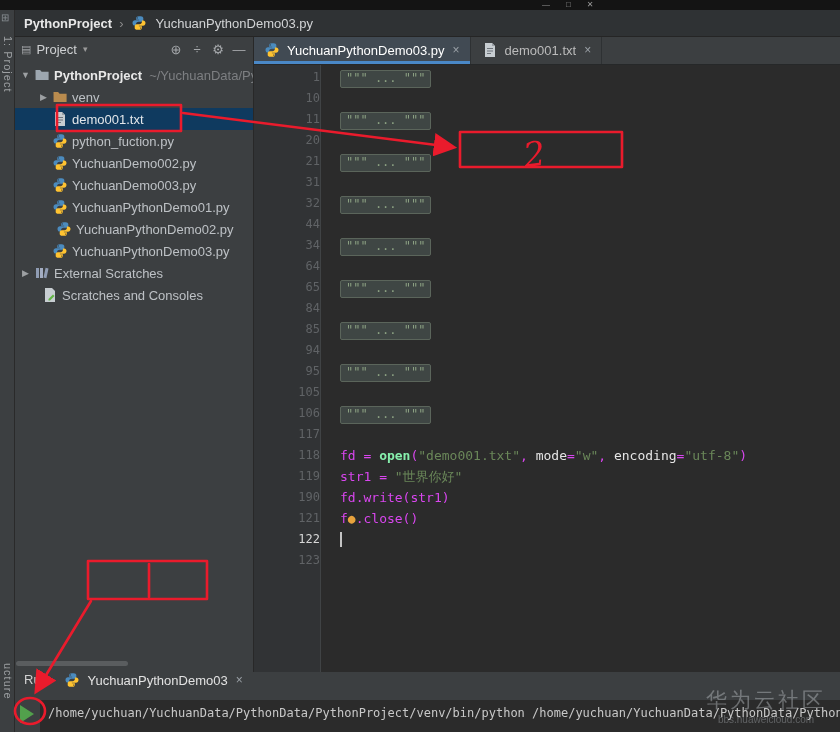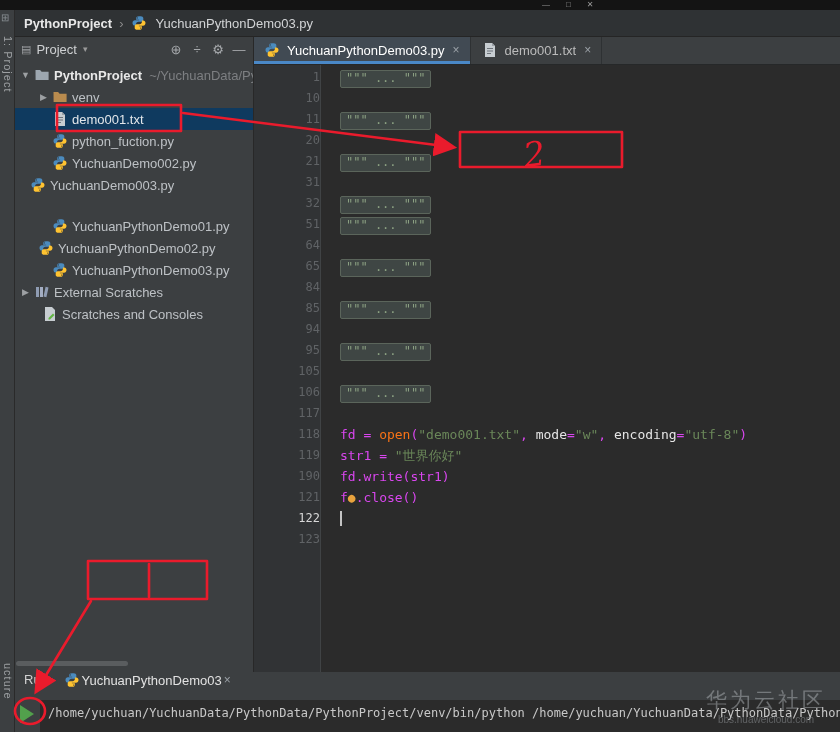--- a/index.html
+++ b/index.html
@@ -55,32 +55,32 @@
   .ed-tab.active{background:#414a53;color:#fff;box-shadow:inset 0 -3px 0 #4A88C7;}
   .tab-close{color:#9aa0a6;font-size:12px;margin-left:2px;}
   .editor{position:relative;height:608px;overflow:hidden;font-family:"DejaVu Sans Mono",monospace;font-size:13px;}
   .gutter-bg{position:absolute;left:0;top:0;bottom:0;width:67px;background:#313335;border-right:1px solid #404345;}
   .ed-rows{position:relative;padding-top:2px;}
   .ed-row{height:21px;line-height:21px;display:flex;}
   .gut{width:67px;flex:0 0 67px;text-align:right;padding-right:14px;color:#606366;font-size:12px;}
   .ed-row.current .gut{color:#d8d8d8;}
   .code{padding-left:6px;white-space:pre;color:#A9B7C6;}
   .tk-d{color:#d946ef;}
-  .tk-fn{color:#f97316;}
+  .tk-fn{color:#86efac;font-weight:bold;}
   .tk-s{color:#6A8759;}
   .tk-p{color:#e5e5e5;}
   .tk-dot{color:#E8A33D;}
   .fold-chip{display:inline-flex;align-items:center;background:#3f4644;border:1px solid #5b655b;
     color:#8ba082;border-radius:2px;padding:0 5px;height:16px;font-size:12px;vertical-align:middle;}
   .caret{display:inline-block;width:2px;height:15px;background:#c4c4c4;vertical-align:middle;margin-top:-3px;}
 
   
   .run-panel{position:absolute;left:14px;top:672px;width:826px;height:60px;background:#3c3f41;z-index:2;}
   .run-header{height:28px;display:flex;align-items:flex-start;padding-left:10px;font-size:13px;color:#d0d0d0;gap:12px;}
-  .run-tab{display:flex;align-items:center;color:#e2e2e2;}
+  .run-tab{display:flex;align-items:center;gap:6px;color:#e2e2e2;}
   .run-body{height:32px;display:flex;}
   .run-toolbar{width:26px;display:flex;justify-content:center;padding-top:5px;}
   .play{width:0;height:0;border-left:14px solid #52A04C;border-top:9px solid transparent;border-bottom:9px solid transparent;}
   .console{flex:1;background:#2b2b2b;font-family:"DejaVu Sans Mono",monospace;font-size:12px;color:#c8c8c8;
     padding:6px 8px;white-space:nowrap;overflow:hidden;}
 
   
   .watermark{position:absolute;right:14px;bottom:7px;text-align:center;z-index:8;pointer-events:none;}
   .wm1{font-size:21px;color:rgba(195,200,205,0.42);letter-spacing:3px;}
   .wm2{font-size:10px;color:rgba(195,200,205,0.35);}
@@ -185,45 +185,45 @@
           <span class="ticon">
             <svg width="16" height="16" viewBox="0 0 16 16">
               <path fill="#4B8BBE" d="M7.9 1.2c-1.6 0-2.8.7-2.8 1.9v1.6h3v.6H3.9c-1.3 0-2.4 1-2.4 2.6s1 2.6 2.3 2.6h1.3V8.9c0-1.2 1-2.2 2.3-2.2h2.9c1.1 0 2-.9 2-2V3.1c0-1.1-1.1-1.9-2.5-1.9H7.9z"></path>
               <circle fill="#2b2b2b" cx="6.2" cy="2.9" r=".6"></circle>
               <path fill="#FFC331" d="M8.1 14.8c1.6 0 2.8-.7 2.8-1.9v-1.6h-3v-.6h4.2c1.3 0 2.4-1 2.4-2.6s-1-2.6-2.3-2.6h-1.3v1.6c0 1.2-1 2.2-2.3 2.2H5.7c-1.1 0-2 .9-2 2v1.6c0 1.1 1.1 1.9 2.5 1.9h1.9z"></path>
               <circle fill="#2b2b2b" cx="9.8" cy="13.1" r=".6"></circle>
             </svg>
           </span>
           <span class="tlabel">YuchuanDemo002.py</span>
         </div>
-        <div class="tree-row" style="">
+        <div class="tree-row" style="padding-left: 22px;">
           <span class="arrow"></span>
           <span class="ticon">
             <svg width="16" height="16" viewBox="0 0 16 16">
               <path fill="#4B8BBE" d="M7.9 1.2c-1.6 0-2.8.7-2.8 1.9v1.6h3v.6H3.9c-1.3 0-2.4 1-2.4 2.6s1 2.6 2.3 2.6h1.3V8.9c0-1.2 1-2.2 2.3-2.2h2.9c1.1 0 2-.9 2-2V3.1c0-1.1-1.1-1.9-2.5-1.9H7.9z"></path>
               <circle fill="#2b2b2b" cx="6.2" cy="2.9" r=".6"></circle>
               <path fill="#FFC331" d="M8.1 14.8c1.6 0 2.8-.7 2.8-1.9v-1.6h-3v-.6h4.2c1.3 0 2.4-1 2.4-2.6s-1-2.6-2.3-2.6h-1.3v1.6c0 1.2-1 2.2-2.3 2.2H5.7c-1.1 0-2 .9-2 2v1.6c0 1.1 1.1 1.9 2.5 1.9h1.9z"></path>
               <circle fill="#2b2b2b" cx="9.8" cy="13.1" r=".6"></circle>
             </svg>
           </span>
           <span class="tlabel">YuchuanDemo003.py</span>
         </div>
-        <div class="tree-row" style="padding-left: 22px; margin-top: 19px;">
+        <div class="tree-row" style="padding-left: 22px;">
           <span class="arrow"></span>
           <span class="ticon">
             <svg width="16" height="16" viewBox="0 0 16 16">
               <path fill="#4B8BBE" d="M7.9 1.2c-1.6 0-2.8.7-2.8 1.9v1.6h3v.6H3.9c-1.3 0-2.4 1-2.4 2.6s1 2.6 2.3 2.6h1.3V8.9c0-1.2 1-2.2 2.3-2.2h2.9c1.1 0 2-.9 2-2V3.1c0-1.1-1.1-1.9-2.5-1.9H7.9z"></path>
               <circle fill="#2b2b2b" cx="6.2" cy="2.9" r=".6"></circle>
               <path fill="#FFC331" d="M8.1 14.8c1.6 0 2.8-.7 2.8-1.9v-1.6h-3v-.6h4.2c1.3 0 2.4-1 2.4-2.6s-1-2.6-2.3-2.6h-1.3v1.6c0 1.2-1 2.2-2.3 2.2H5.7c-1.1 0-2 .9-2 2v1.6c0 1.1 1.1 1.9 2.5 1.9h1.9z"></path>
               <circle fill="#2b2b2b" cx="9.8" cy="13.1" r=".6"></circle>
             </svg>
           </span>
           <span class="tlabel">YuchuanPythonDemo01.py</span>
         </div>
-        <div class="tree-row" style="padding-left: 8px;">
+        <div class="tree-row" style="padding-left: 14px; margin-left: 12px;">
           <span class="arrow"></span>
           <span class="ticon">
             <svg width="16" height="16" viewBox="0 0 16 16">
               <path fill="#4B8BBE" d="M7.9 1.2c-1.6 0-2.8.7-2.8 1.9v1.6h3v.6H3.9c-1.3 0-2.4 1-2.4 2.6s1 2.6 2.3 2.6h1.3V8.9c0-1.2 1-2.2 2.3-2.2h2.9c1.1 0 2-.9 2-2V3.1c0-1.1-1.1-1.9-2.5-1.9H7.9z"></path>
               <circle fill="#2b2b2b" cx="6.2" cy="2.9" r=".6"></circle>
               <path fill="#FFC331" d="M8.1 14.8c1.6 0 2.8-.7 2.8-1.9v-1.6h-3v-.6h4.2c1.3 0 2.4-1 2.4-2.6s-1-2.6-2.3-2.6h-1.3v1.6c0 1.2-1 2.2-2.3 2.2H5.7c-1.1 0-2 .9-2 2v1.6c0 1.1 1.1 1.9 2.5 1.9h1.9z"></path>
               <circle fill="#2b2b2b" cx="9.8" cy="13.1" r=".6"></circle>
             </svg>
           </span>
           <span class="tlabel">YuchuanPythonDemo02.py</span>
@@ -318,21 +318,25 @@
           </div>
           <div class="ed-row">
             <span class="gut">31</span>
             <span class="code"></span>
           </div>
           <div class="ed-row">
             <span class="gut">32</span>
             <span class="code"><span class="fold-chip">""" ... """</span></span>
           </div>
           <div class="ed-row">
-            <span class="gut">51</span>
+            <span class="gut">44</span>
+            <span class="code"></span>
+          </div>
+          <div class="ed-row">
+            <span class="gut">34</span>
             <span class="code"><span class="fold-chip">""" ... """</span></span>
           </div>
           <div class="ed-row">
             <span class="gut">64</span>
             <span class="code"></span>
           </div>
           <div class="ed-row">
             <span class="gut">65</span>
             <span class="code"><span class="fold-chip">""" ... """</span></span>
           </div>

